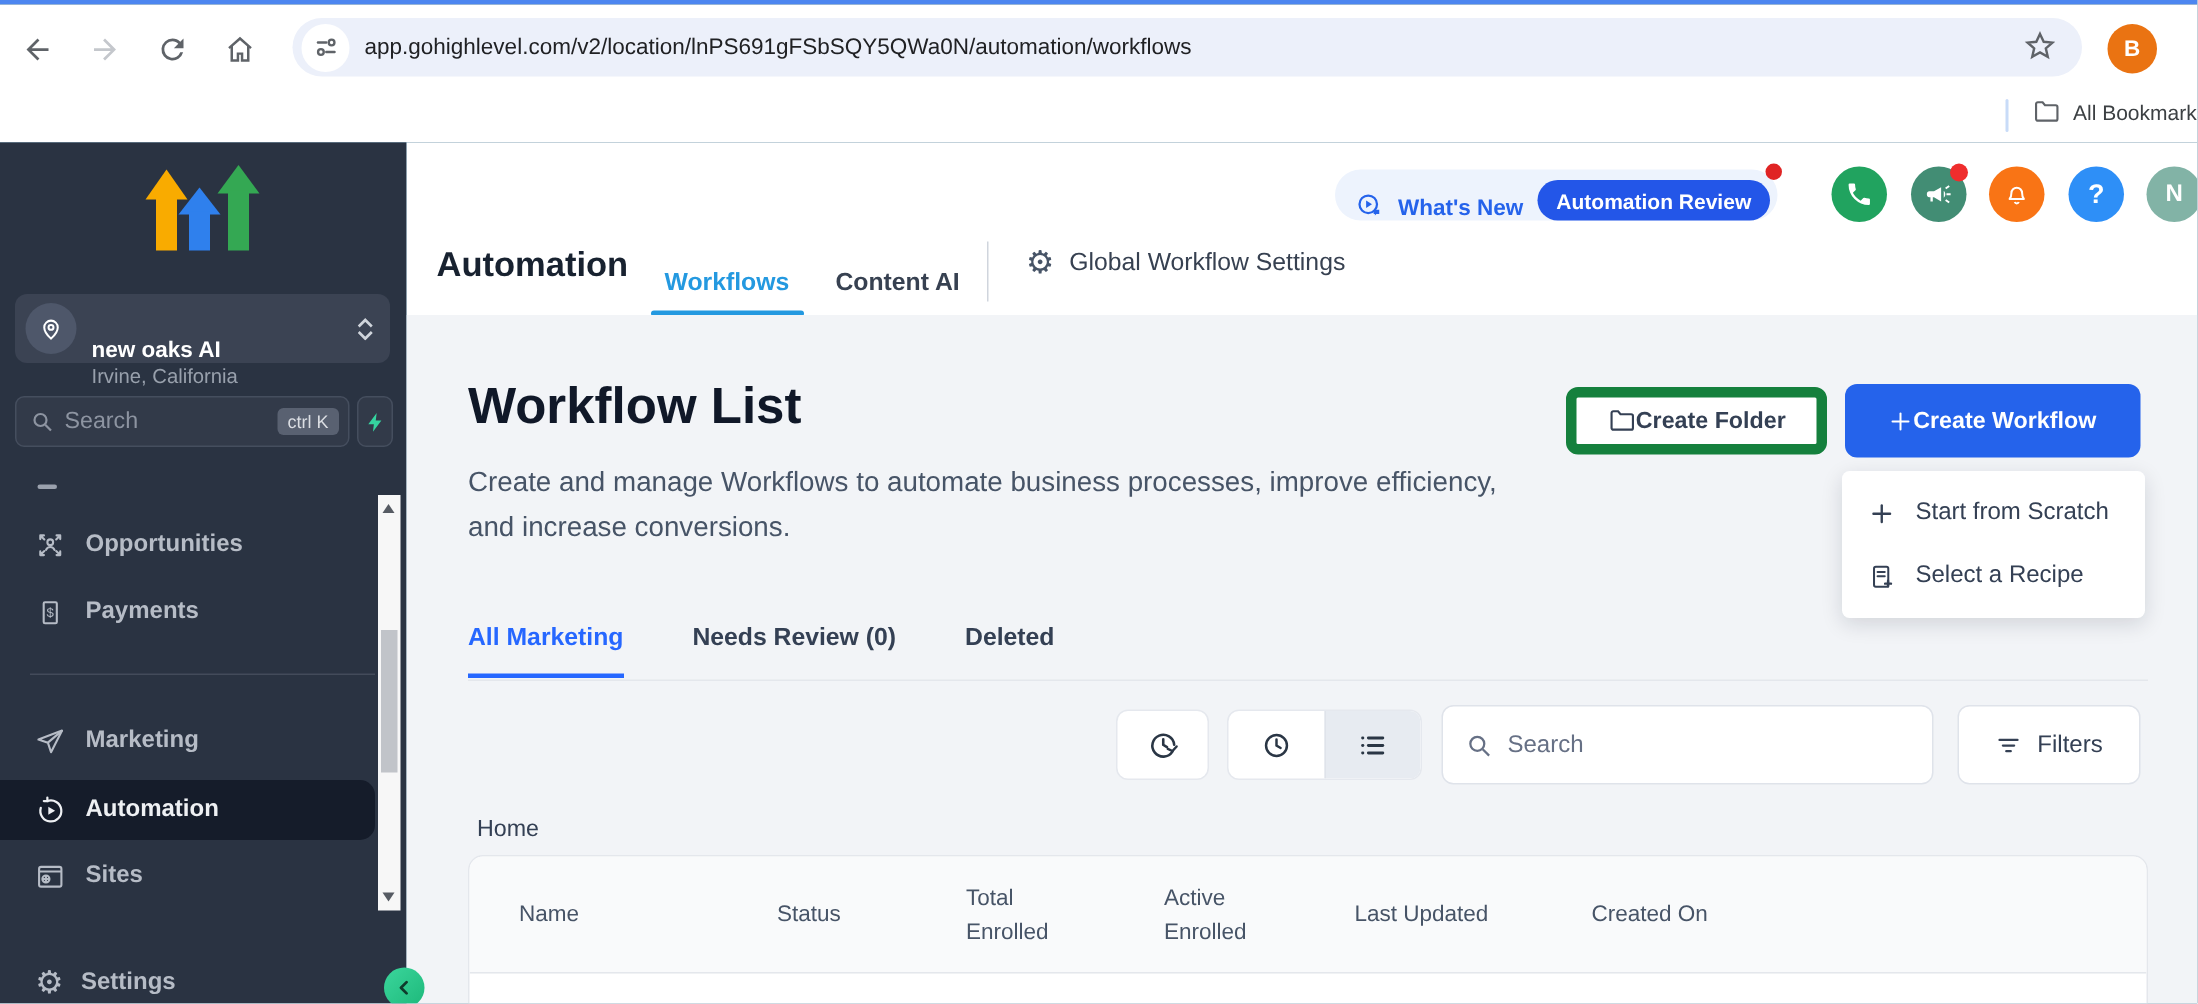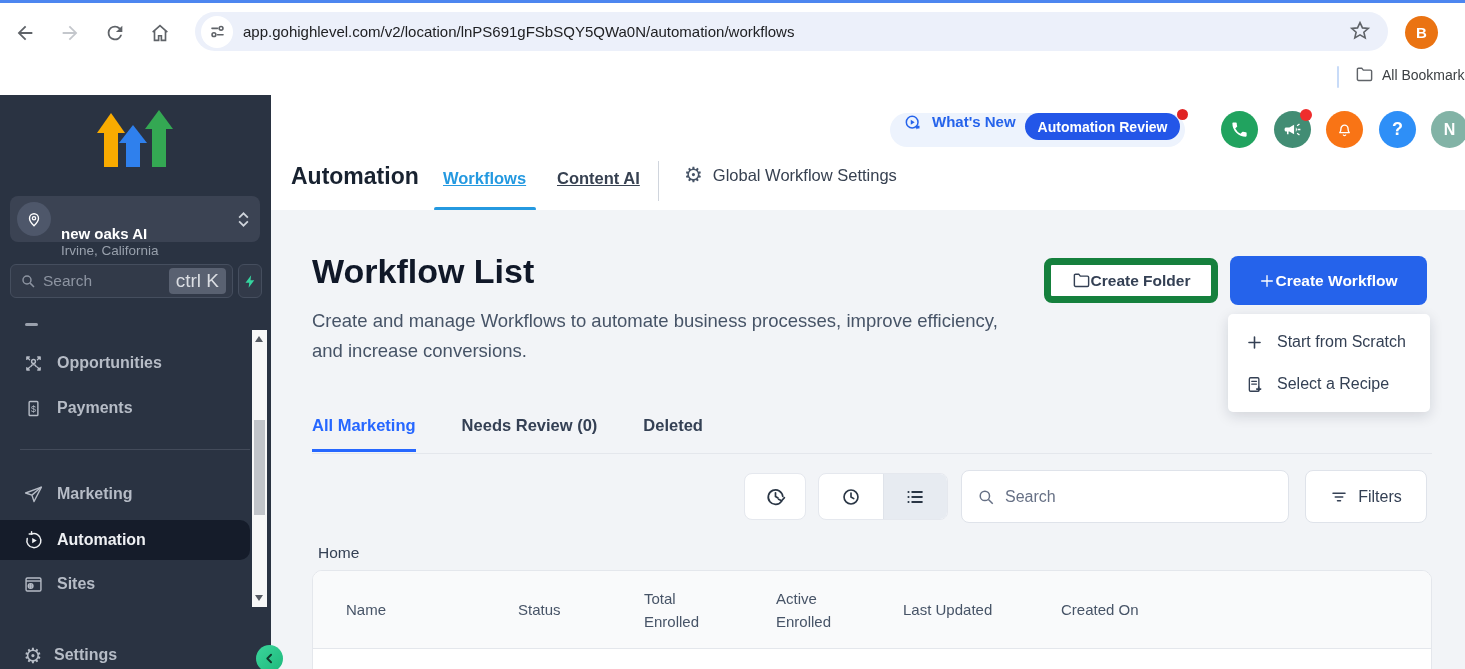--- a/index.html
+++ b/index.html
@@ -32,54 +32,54 @@
   .loc-ico svg { width:18px; height:18px; }
   .loc-text { margin-left:10px; flex:1; overflow:hidden;margin-top:46px; }
   .loc-name { font-size:15px; font-weight:bold; color:#fff; line-height:18px; }
   .loc-city { font-size:13.5px; color:#98a0ac; line-height:16px; }
   .loc-chevrons { width:26px; display:flex; flex-direction:column; align-items:center; gap:1px; margin-right:4px; }
   .loc-chevrons svg { width:11px; height:7px; }
   .sb-search { position:absolute; left:10px; top:169px; width:223px; height:34px; background:#323a49; border:1px solid #454e5e; border-radius:6px; display:flex; align-items:center; }
   .sb-search svg { width:16px; height:16px; margin-left:9px; flex:none; }
   .sb-search input { flex:1; min-width:0; margin-left:7px; background:transparent; border:none; outline:none; font-size:15.5px; color:#cfd4db; font-family:"Liberation Sans",sans-serif; }
   .sb-search input::placeholder { color:#8d94a1; }
-  .kbd-badge { flex:none; margin-right:6px; background:#596171; color:#dbdee3; font-size:19px; padding:2px 7px; border-radius:4px; }
+  .kbd-badge { flex:none; margin-right:6px; background:#596171; color:#dbdee3; font-size:12px; padding:2px 7px; border-radius:4px; }
   .bolt-btn { position:absolute; left:238px; top:169px; width:24px; height:34px; background:#323a49; border:1px solid #454e5e; border-radius:6px; display:flex; align-items:center; justify-content:center; }
   .bolt-btn svg { width:15px; height:15px; }
   .nav-stub { position:absolute; left:25px; top:228px; width:13px; height:3px; background:#9aa1ad; border-radius:2px; }
   .sb-item { position:absolute; left:0; width:250px; height:40px; display:flex; align-items:center; color:#b6bcc6; cursor:pointer; }
   .sb-item svg { width:21px; height:21px; margin-left:23px; flex:none; }
   .sb-item .lbl { margin-left:13px; font-size:16px; font-weight:600; }
   .sb-item.active { background:#151c2a; border-radius:0 10px 10px 0; color:#eef0f3; }
   .sb-divider { position:absolute; left:20px; top:354px; width:230px; height:1px; background:#434b5a; }
   .sb-gear { margin-left:21px; font-size:21px; line-height:21px; width:24px; text-align:center; }
   .sb-scroll { position:absolute; left:252px; top:235px; width:15px; height:277px; background:#f7f7f7; }
   .sb-scroll .thumb { position:absolute; left:2px; top:90px; width:11px; height:95px; background:#c1c4c9; }
   .arrow-up, .arrow-down { position:absolute; left:3px; width:0; height:0; border-left:4.5px solid transparent; border-right:4.5px solid transparent; }
   .arrow-up { top:6px; border-bottom:6px solid #565b63; }
   .arrow-down { bottom:6px; border-top:6px solid #565b63; }
   .collapse-btn { position:absolute; left:256px; top:645px; width:27px; height:27px; border-radius:50%; background:linear-gradient(135deg,#3bd69c,#1db87a); display:flex; align-items:center; justify-content:center; z-index:5; }
   .collapse-btn svg { width:15px; height:15px; }
 
   
   .main { position:absolute; left:271px; top:95px; width:1194px; height:574px; background:#fff; overflow:hidden; }
 
-  .whatsnew-pill { position:absolute; left:619px; top:18px; height:34px; background:#edf3fd; border-radius:17px; display:flex; align-items:flex-start; padding:0 5px 0 13px; gap:9px; }
+  .whatsnew-pill { position:absolute; left:619px; top:18px; height:34px; background:#edf3fd; border-radius:17px; display:flex; align-items:flex-end; padding:0 5px 0 13px; gap:9px; }
   .whatsnew-pill svg { width:20px; height:20px; }
   .wn-label { color:#2563eb; font-size:15px; font-weight:bold; }
   .updates-pill { height:27px; background:#2356e8; border-radius:14px; color:#fff; font-size:14px; font-weight:bold; display:flex; align-items:center; padding:0 13px; }
   .wn-dot { position:absolute; right:-3px; top:-4px; width:11px; height:11px; border-radius:50%; background:#e02424; }
   .circle-btn { position:absolute; top:16px; width:37px; height:37px; border-radius:50%; display:flex; align-items:center; justify-content:center; color:#fff; }
   .circle-btn svg { width:19px; height:19px; }
   .mg-dot { position:absolute; right:-1px; top:-2px; width:12px; height:12px; border-radius:50%; background:#ef2d2d; }
   .q-glyph { font-size:18px; font-weight:bold; }
   .n-glyph { font-size:16px; font-weight:bold; }
 
   .page-title { position:absolute; left:20px; top:68px; font-size:23px; font-weight:600; color:#182230; }
-  .hdr-tab { position:absolute; top:74px; font-size:16.5px; font-weight:600; cursor:pointer;text-decoration:underline; }
+  .hdr-tab { position:absolute; top:84px; font-size:16.5px; font-weight:600; cursor:pointer; }
   .hdr-tab.blue { color:#2499e0; }
   .hdr-tab.dark { color:#374151; }
   .hdr-underline { position:absolute; left:163px; top:112px; width:102px; height:3.5px; background:#2499e0; border-radius:2px; }
   .hdr-sep { position:absolute; left:387px; top:66px; width:1px; height:40px; background:#d0d5dd; }
   .gws { position:absolute; left:413px; top:68px; display:flex; align-items:center; gap:10px; cursor:pointer; }
   .gws .gear { font-size:21px; color:#475467; }
   .gws .txt { font-size:16.5px; color:#374151; }
 
   .gray-panel { position:absolute; left:0; top:115px; width:1194px; height:459px; background:#f2f4f7; }
   .wl-title { position:absolute; left:41px; top:42px; font-size:34px; font-weight:600; color:#101828; }

